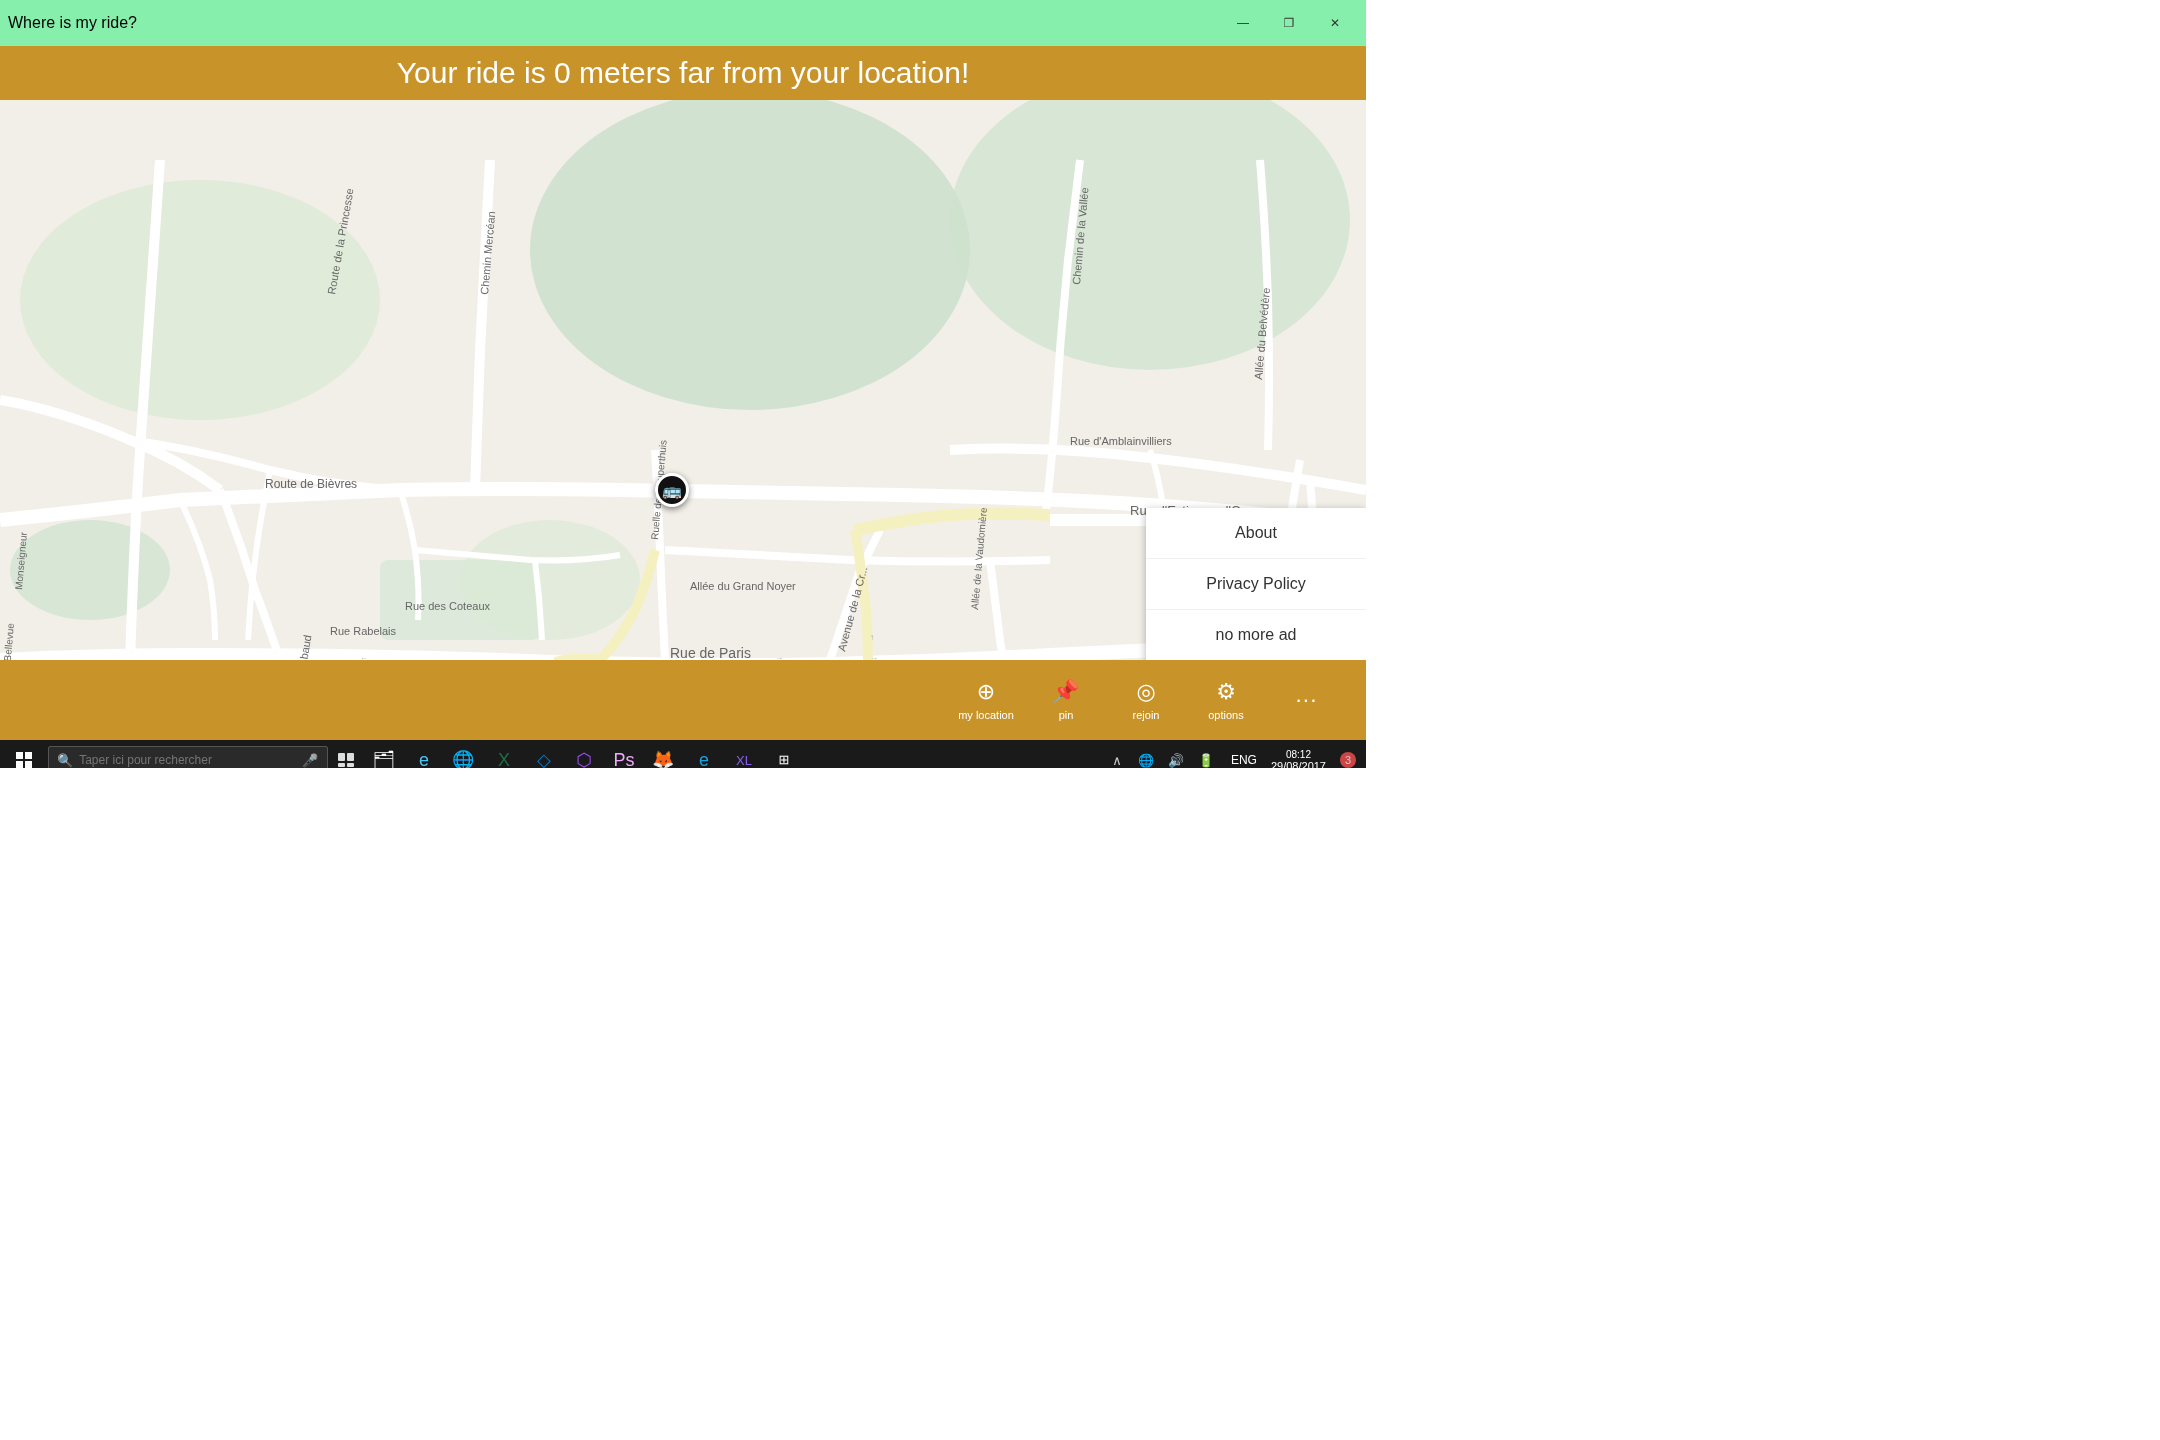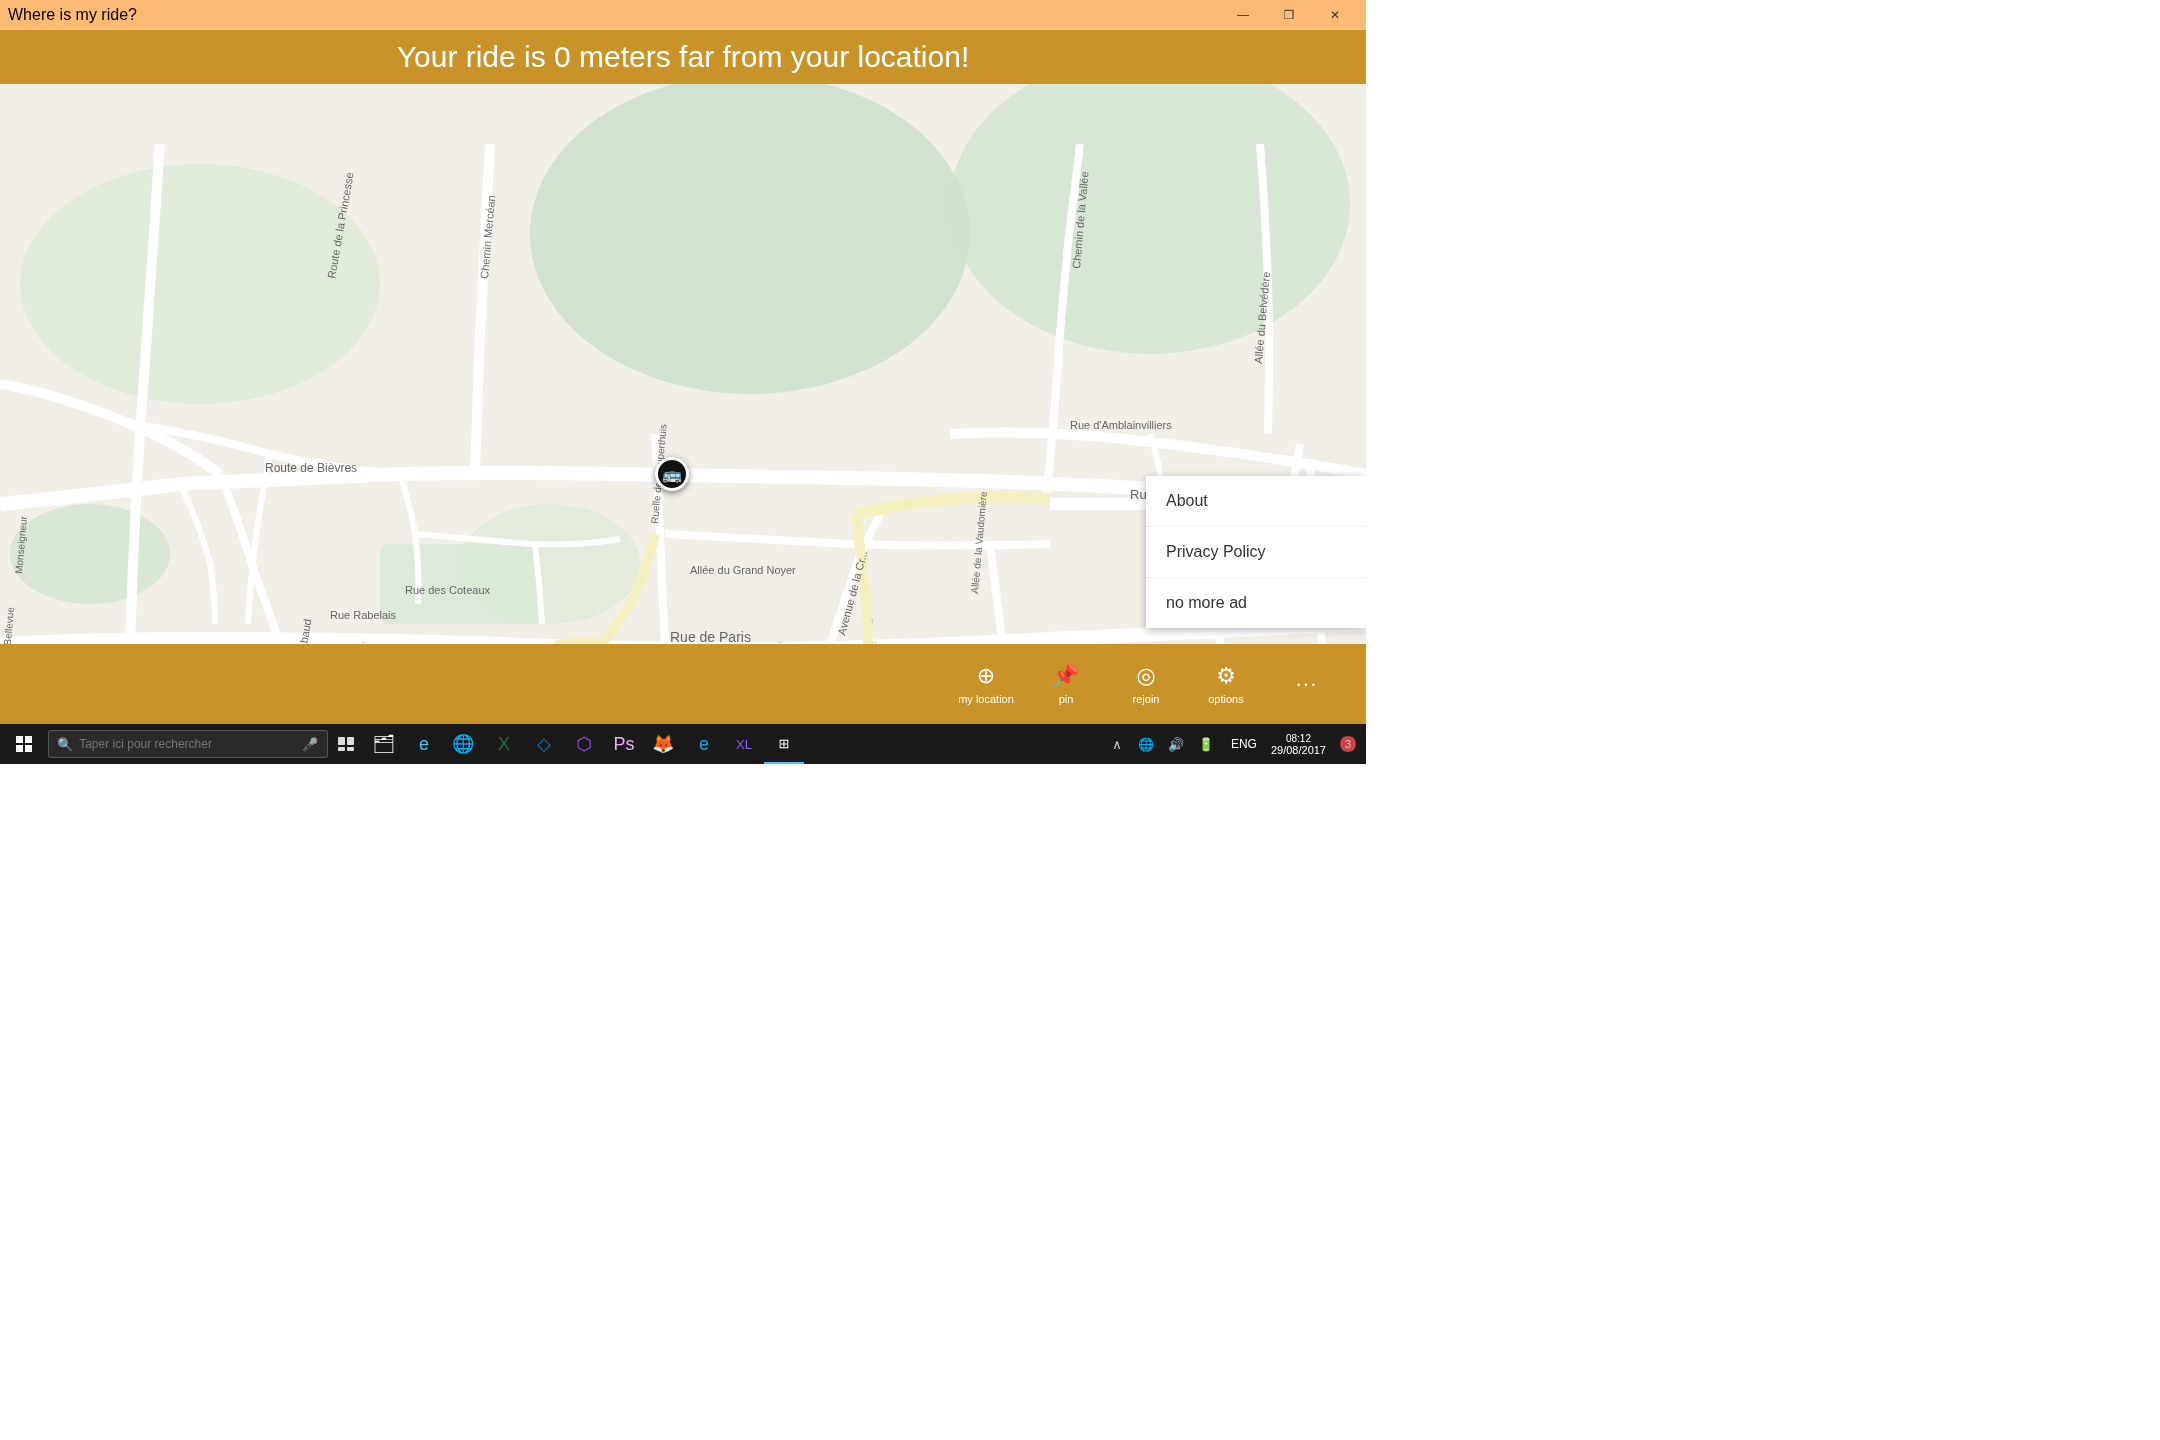--- a/index.html
+++ b/index.html
@@ -1,21 +1,21 @@
 <!DOCTYPE html>
 <html><head>
   <meta charset="utf-8">
   <style>
     * { margin: 0; padding: 0; box-sizing: border-box; }
     body { width: 1366px; height: 768px; overflow: hidden; font-family: 'Segoe UI', sans-serif; background: #fff; }
 
     
     #titlebar {
-      height: 30px;
-      background: #fdba74;
+      height: 46px;
+      background: #86efac;
       display: flex;
       align-items: center;
       justify-content: space-between;
       padding: 12px 8px;
       border-bottom: 1px solid #ccc;
       user-select: none;
     }
     #titlebar-controls { display: flex; gap: 0; }
     .title-btn {
       width: 46px;
@@ -54,25 +54,26 @@
       position: absolute;
       top: 0; left: 0;
       width: 100%;
       height: 100%;
     }
 
     
     #context-menu {
       position: absolute;
       right: 0;
-      bottom: 16px;
+      bottom: 0;
       width: 220px;
       background: #fff;
       box-shadow: 0 2px 8px rgba(0,0,0,0.3);
       z-index: 100;
+      text-align: center;
     }
     .context-menu-item {
       padding: 16px 20px;
       font-size: 16px;
       color: #333;
       cursor: pointer;
       border-bottom: 1px solid #f0f0f0;
     }
     .context-menu-item:last-child { border-bottom: none; }
 

